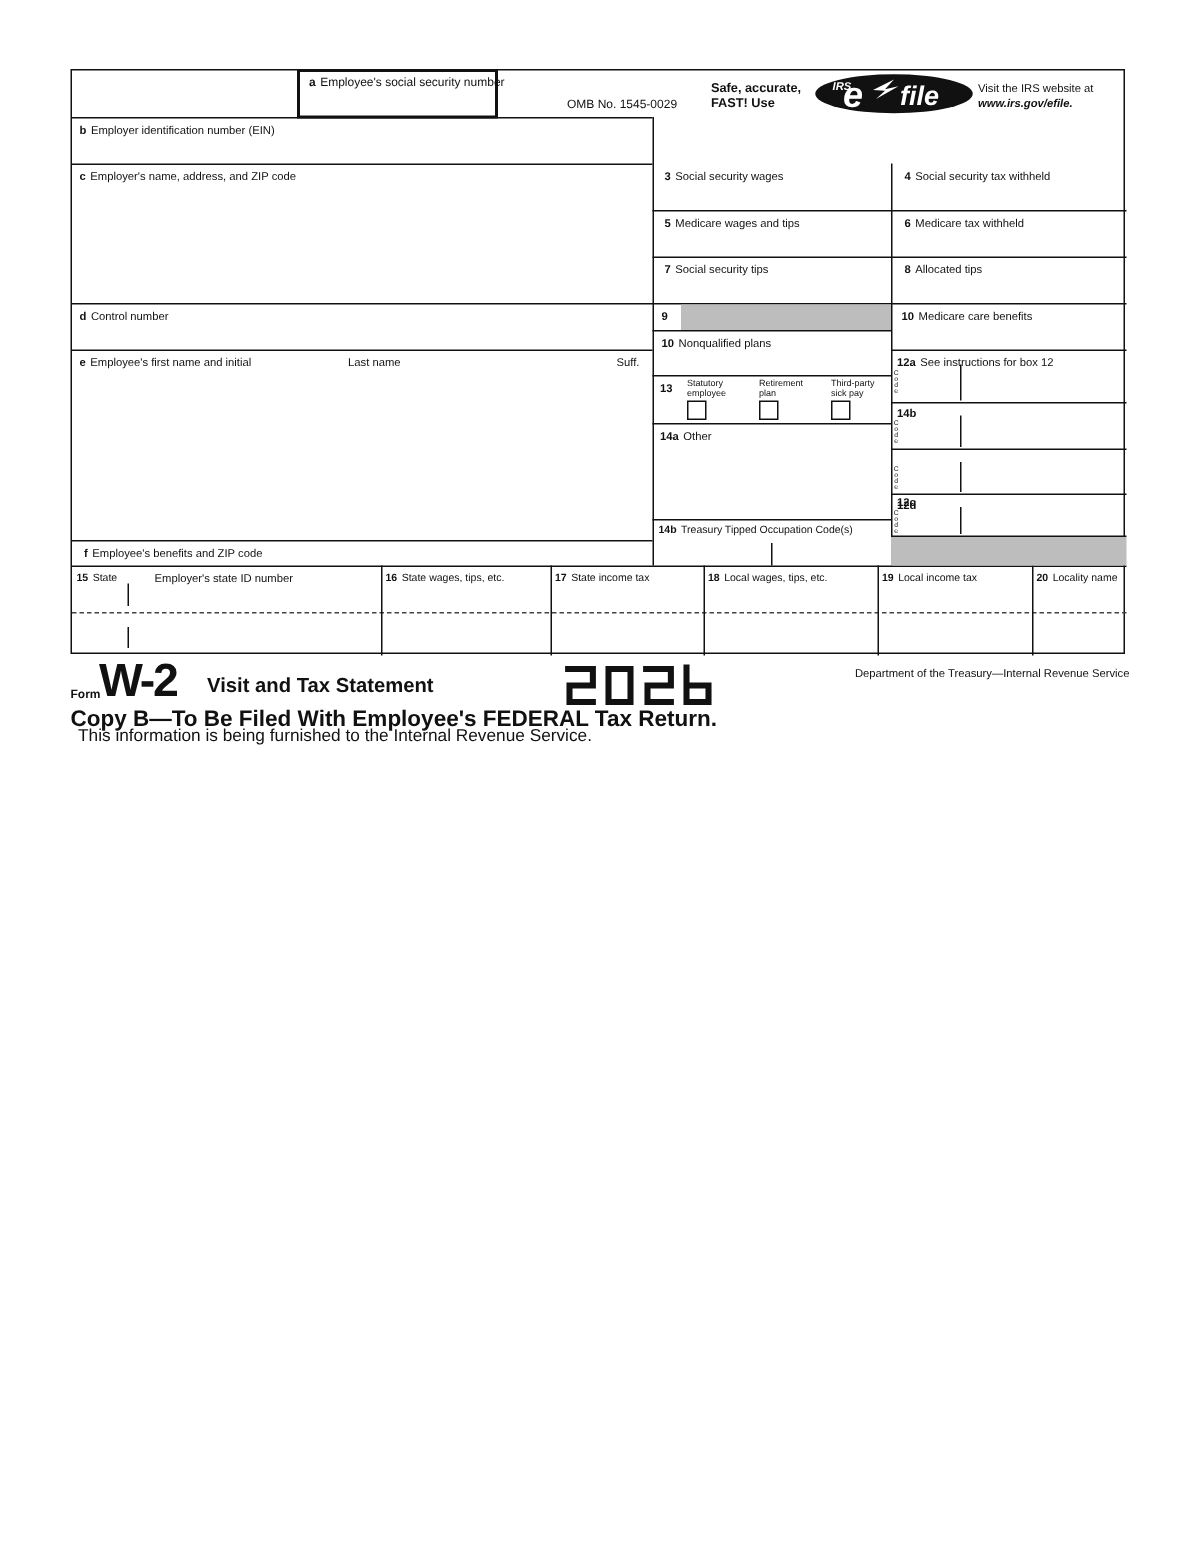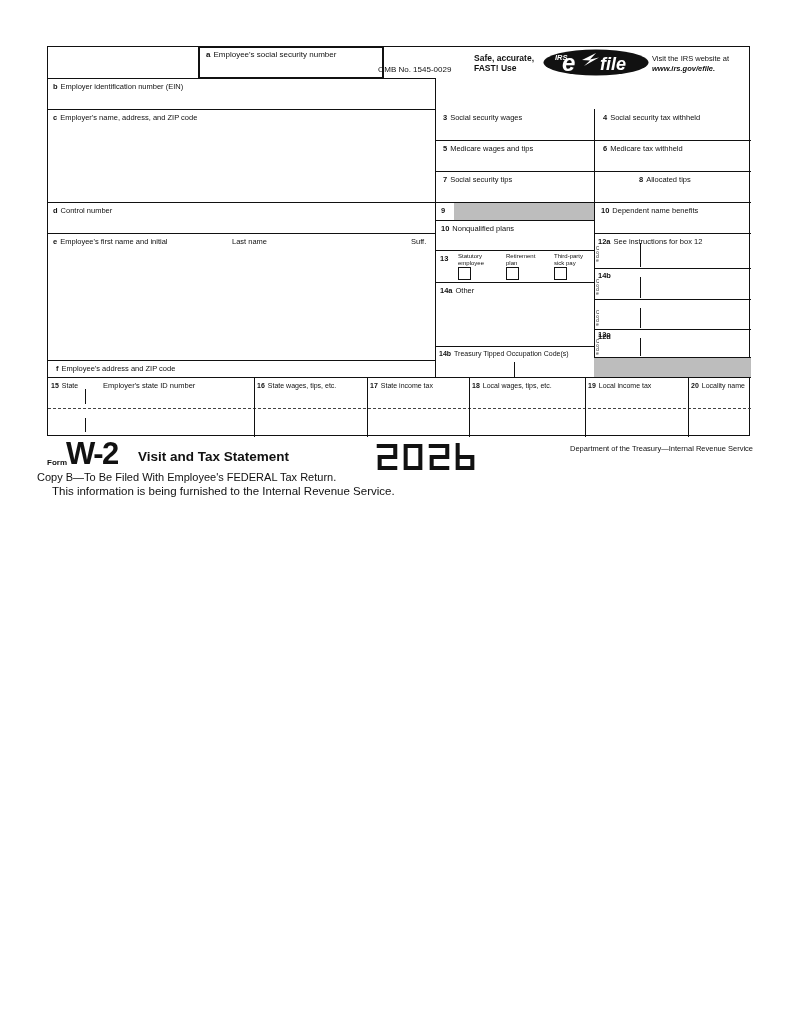--- a/index.html
+++ b/index.html
@@ -7,37 +7,37 @@
   body { position:relative; font-family:"Liberation Sans", sans-serif; color:#111; }
   .w2-form { position:absolute; left:47px; top:46px; width:703px; height:390px; border:1.5px solid #111; }
   .abs { position:absolute; }
   .hline { position:absolute; height:1px; background:#111; }
   .vline { position:absolute; width:1px; background:#111; }
   .dashed { position:absolute; height:0; border-top:1px dashed #444; }
   .shade { position:absolute; background:#bdbdbd; }
   .lbl { position:absolute; font-size:7.5px; line-height:9px; white-space:nowrap; color:#111; }
   .lbl .num { font-weight:bold; margin-right:3px; }
   .sm { font-size:7px; }
-  .boxa { position:absolute; left:150px; top:-1px; width:186px; height:33px; border:2.5px solid #111; background:#fff; }
+  .boxa { position:absolute; left:150px; top:-1px; width:134px; height:33px; border:2.5px solid #111; background:#fff; }
   .box12outline { position:absolute; left:386px; top:30px; width:317.5px; height:32px; border:2.5px solid #111; }
   .box12divider { position:absolute; left:158px; top:0; width:2.5px; height:100%; background:#111; }
   .cb-lbl { position:absolute; font-size:6px; line-height:6.5px; white-space:nowrap; }
   .checkbox { position:absolute; width:13px; height:13px; border:1.2px solid #111; background:#fff; }
   .code-vert { position:absolute; writing-mode:vertical-rl; text-orientation:upright; font-size:4.5px; line-height:5px; letter-spacing:-1px; color:#111; }
   .field { position:absolute; background:transparent; }
   .hdr2 { font-size:8px; line-height:9.5px; }
   .tagline { position:absolute; font-size:8.5px; line-height:10px; font-weight:bold; white-space:nowrap; }
   .visit { position:absolute; font-size:7.5px; line-height:9.5px; white-space:nowrap; }
   .visit .url { font-weight:bold; font-style:italic; }
   .f-form-word { position:absolute; left:47px; top:458px; font-size:8px; font-weight:bold; }
   .f-w2 { position:absolute; left:66px; top:436px; font-size:31px; font-weight:bold; letter-spacing:-1.5px; }
   .f-title { position:absolute; left:138px; top:449px; font-size:13.5px; font-weight:bold; }
   .f-year { position:absolute; left:376px; top:442px; display:flex; gap:4px; }
   .f-dept { position:absolute; right:47px; top:444px; font-size:7.5px;padding-left:24px; }
-  .f-copy { position:absolute; left:37px; top:471px; font-size:11px; font-weight:normal; }
+  .f-copy { position:absolute; left:47px; top:471px; font-size:15px; font-weight:bold; }
   .f-info { position:absolute; left:52px; top:485px; font-size:11.5px; }
 </style>
 </head>
 <body>
 
 <div class="w2-form">
 
   <div class="boxa">
     <div class="lbl hdr2" style="left:6px;top:2px;">
       <span class="num">a</span><span>Employee's social security number</span>
@@ -117,53 +117,53 @@
   <div class="field" style="left:5px;top:170px;width:375px;height:14px;"></div>
 
   <div class="lbl" style="left:5px;top:190px;">
     <span class="num">e</span><span>Employee's first name and initial</span>
   </div>
   <div class="lbl" style="left:184px;top:190px;">Last name</div>
   <div class="lbl" style="left:363px;top:190px;">Suff.</div>
   <div class="field" style="left:5px;top:202px;width:375px;height:105px;"></div>
 
   <div class="lbl" style="left:8px;top:317px;">
-    <span class="num">f</span><span>Employee's address and ZIP code</span>
+    <span class="num">f</span><span>Employee's benefits and ZIP code</span>
   </div>
 
   <div class="lbl" style="left:395px;top:66px;">
     <span class="num">3</span><span>Social security wages</span>
   </div>
   <div class="lbl" style="left:555px;top:66px;">
     <span class="num">4</span><span>Social security tax withheld</span>
   </div>
   <div class="lbl" style="left:395px;top:97px;">
     <span class="num">5</span><span>Medicare wages and tips</span>
   </div>
   <div class="lbl" style="left:555px;top:97px;">
     <span class="num">6</span><span>Medicare tax withheld</span>
   </div>
   <div class="lbl" style="left:395px;top:128px;">
     <span class="num">7</span><span>Social security tips</span>
   </div>
-  <div class="lbl" style="left:555px;top:128px;margin-left:36px;">
+  <div class="lbl" style="left:555px;top:128px;">
     <span class="num">8</span><span>Allocated tips</span>
   </div>
   <div class="field" style="left:395px;top:77px;width:145px;height:13px;"></div>
   <div class="field" style="left:555px;top:77px;width:140px;height:13px;"></div>
   <div class="field" style="left:395px;top:108px;width:145px;height:13px;"></div>
   <div class="field" style="left:555px;top:108px;width:140px;height:13px;"></div>
   <div class="field" style="left:395px;top:139px;width:145px;height:13px;"></div>
   <div class="field" style="left:555px;top:139px;width:140px;height:13px;"></div>
 
   <div class="lbl" style="left:393px;top:159px;">
     <span class="num">9</span>
   </div>
   <div class="lbl" style="left:553px;top:159px;">
-    <span class="num">10</span><span>Dependent name benefits</span>
+    <span class="num">10</span><span>Medicare care benefits</span>
   </div>
   <div class="field" style="left:553px;top:170px;width:145px;height:14px;"></div>
   <div class="lbl" style="left:393px;top:177px;">
     <span class="num">10</span><span>Nonqualified plans</span>
   </div>
   <div class="field" style="left:393px;top:188px;width:148px;height:13px;"></div>
 
   <div class="lbl" style="left:550px;top:190px;">
     <span class="num">12a</span><span>See instructions for box 12</span>
   </div>

